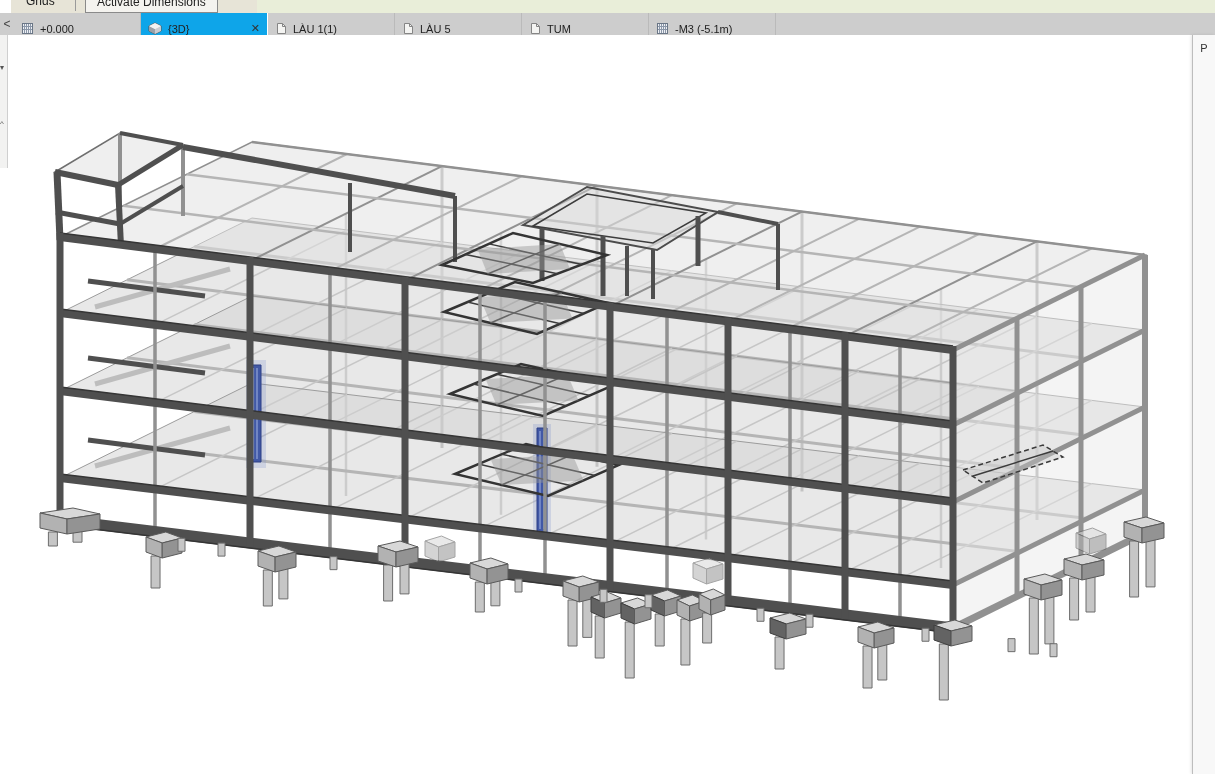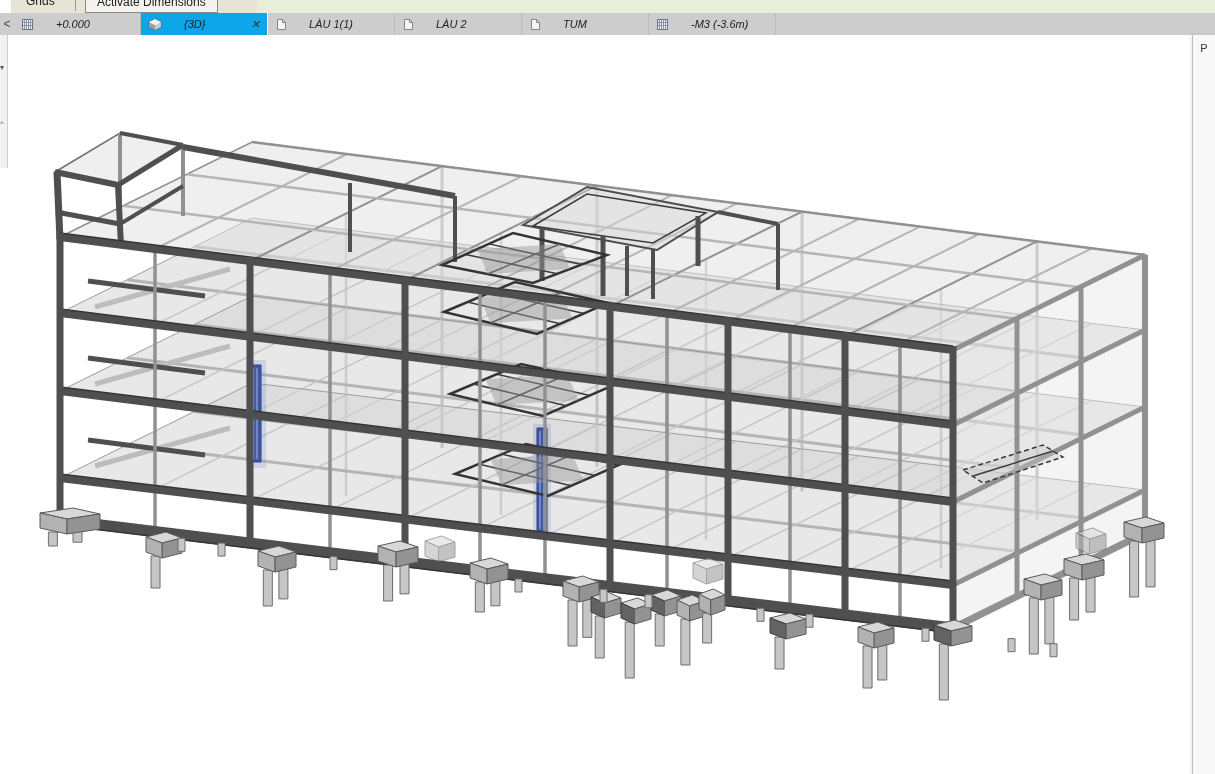--- a/index.html
+++ b/index.html
@@ -36,22 +36,22 @@
   .topstrip-left{position:absolute;left:0;top:0;width:246px;height:13px;background:#e7e4d7;}
   .grids-label{position:absolute;left:15px;top:-6px;font-size:12px;color:#222;}
   .strip-divider{position:absolute;left:64px;top:0;width:1px;height:11px;background:#9a9a9a;}
   .activate-btn{position:absolute;left:74px;top:-9px;height:22px;padding:0 11px;
                 background:#f4f3ef;border:1px solid #8a8a8a;font-size:12px;color:#222;
                 line-height:20px;font-family:"Liberation Sans",sans-serif;}
   .tabbar{position:absolute;top:13px;left:0;width:100%;height:22px;background:#cdcdcd;
           display:flex;align-items:stretch;z-index:3;}
   .tab-scroll{width:14px;display:flex;align-items:center;justify-content:center;
               font-size:12px;color:#444;cursor:pointer;}
-  .vtab{width:112px;display:flex;align-items:center;gap:22px;padding:0 7px;font-size:11px;
-        color:#222;border-right:1px solid #bababa;white-space:nowrap;overflow:hidden;font-style:italic;}
+  .vtab{width:112px;display:flex;align-items:flex-end;gap:6px;padding:0 7px;font-size:11px;
+        color:#222;border-right:1px solid #bababa;white-space:nowrap;overflow:hidden;}
   .vtab.active{background:#0ea5e9;border-right:1px solid #fff;width:112px;}
   .vtab .close{margin-left:auto;font-size:11px;color:#333;cursor:pointer;}
   .vtab svg{flex:0 0 auto;}
   .left-sliver{position:absolute;top:35px;left:0;width:7px;height:133px;background:#f2f2f1;
                border-right:1px solid #cfcfcf;z-index:3;font-size:8px;color:#555;}
   .sliver-g1{position:absolute;top:28px;left:0px;}
   .sliver-g2{position:absolute;top:84px;left:0px;}
   .right-panel{position:absolute;top:35px;right:0;width:22px;bottom:0;background:#f8f8f8;
                border-left:1px solid #bdbdbd;box-shadow:-1px 0 3px rgba(0,0,0,.10);z-index:3;}
   .right-panel .p{margin-top:7px;text-align:center;font-size:11px;color:#333;}
@@ -418,38 +418,38 @@
       <path d="M7.5 1.5 v3 h3" fill="none" stroke="#858585"></path>
     </svg>
     <span>LÀU 1(1)</span>
   </div>
 
   <div class="vtab">
     <svg width="12" height="13">
       <path d="M2.5 1.5 h5 l3 3 v7 h-8 z" fill="#f4f4f2" stroke="#858585"></path>
       <path d="M7.5 1.5 v3 h3" fill="none" stroke="#858585"></path>
     </svg>
-    <span>LÀU 2</span>
+    <span>LÀU 5</span>
   </div>
 
   <div class="vtab">
     <svg width="12" height="13">
       <path d="M2.5 1.5 h5 l3 3 v7 h-8 z" fill="#f4f4f2" stroke="#858585"></path>
       <path d="M7.5 1.5 v3 h3" fill="none" stroke="#858585"></path>
     </svg>
     <span>TUM</span>
   </div>
 
   <div class="vtab">
     <svg width="13" height="13">
       <rect x="1.5" y="1.5" width="10" height="10" fill="#eef0f4" stroke="#6a7686"></rect>
       <path d="M3.5 2v9 M5.5 2v9 M7.5 2v9 M9.5 2v9" stroke="#8b97a8" stroke-width="1" fill="none"></path>
       <path d="M2 4.5h9 M2 7.5h9" stroke="#8b97a8" stroke-width="1" fill="none"></path>
     </svg>
-    <span>-M3 (-3.6m)</span>
+    <span>-M3 (-5.1m)</span>
   </div>
 </div>
 
 <div class="left-sliver">
   <span class="sliver-g1">▾</span>
   <span class="sliver-g2">^</span>
 </div>
 
 <div class="right-panel">
   <div class="p">P</div>

